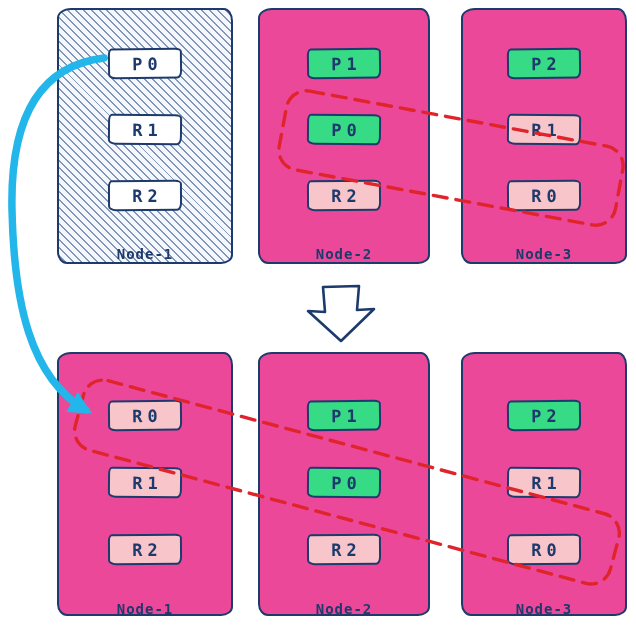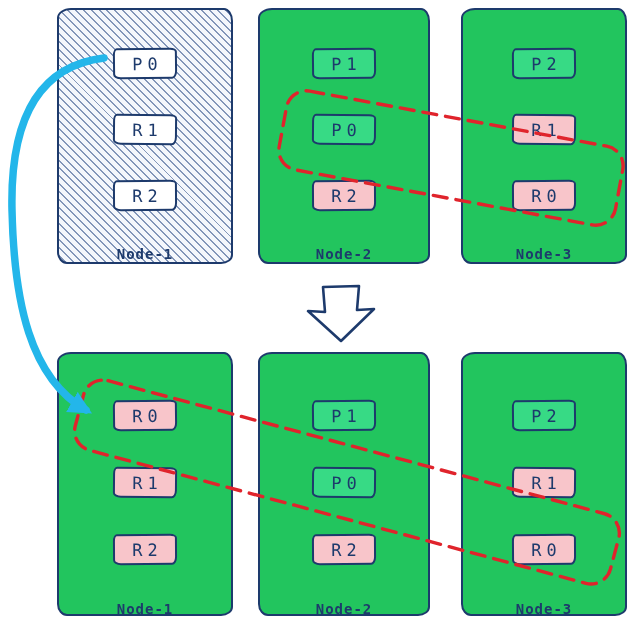--- a/index.html
+++ b/index.html
@@ -10,44 +10,44 @@
     position:relative;
     width:636px; height:627px;
     background:#ffffff;
     overflow:hidden;
   }
 
   .node {
     position:absolute;
     border:2.6px solid #1d3a6c;
     border-radius:14px 9px 12px 10px / 10px 13px 9px 12px;
-    background:#22c55e;
+    background:#ec4899;
     display:flex;
     flex-direction:column;
     align-items:center;
     padding-top:38px;
     gap:35px;
   }
   .node.tall { padding-top:46px; gap:36px; }
   .node.hatched {
     background:
       repeating-linear-gradient(45deg,
         rgba(255,255,255,0) 0px,
         rgba(255,255,255,0) 4.2px,
         rgba(37,70,130,0.55) 4.2px,
         rgba(37,70,130,0.55) 5.6px),
       #f4f7fc;
   }
 
   .slot {
-    width:64px; height:31px;
+    width:74px; height:31px;
     border:2.5px solid #1d3a6c;
     border-radius:4px 7px 5px 8px / 7px 4px 8px 5px;
     display:flex; align-items:center; justify-content:center;
-    font-size:17px; font-weight:normal;
+    font-size:17px; font-weight:bold;
     color:#1d3a6c;
     letter-spacing:5px;
     padding-left:5px;
     background:#ffffff;
     flex:0 0 auto;
   }
   .slot:nth-of-type(1){ transform:rotate(-0.7deg); }
   .slot:nth-of-type(2){ transform:rotate(0.5deg); }
   .slot:nth-of-type(3){ transform:rotate(-0.4deg); }
 

